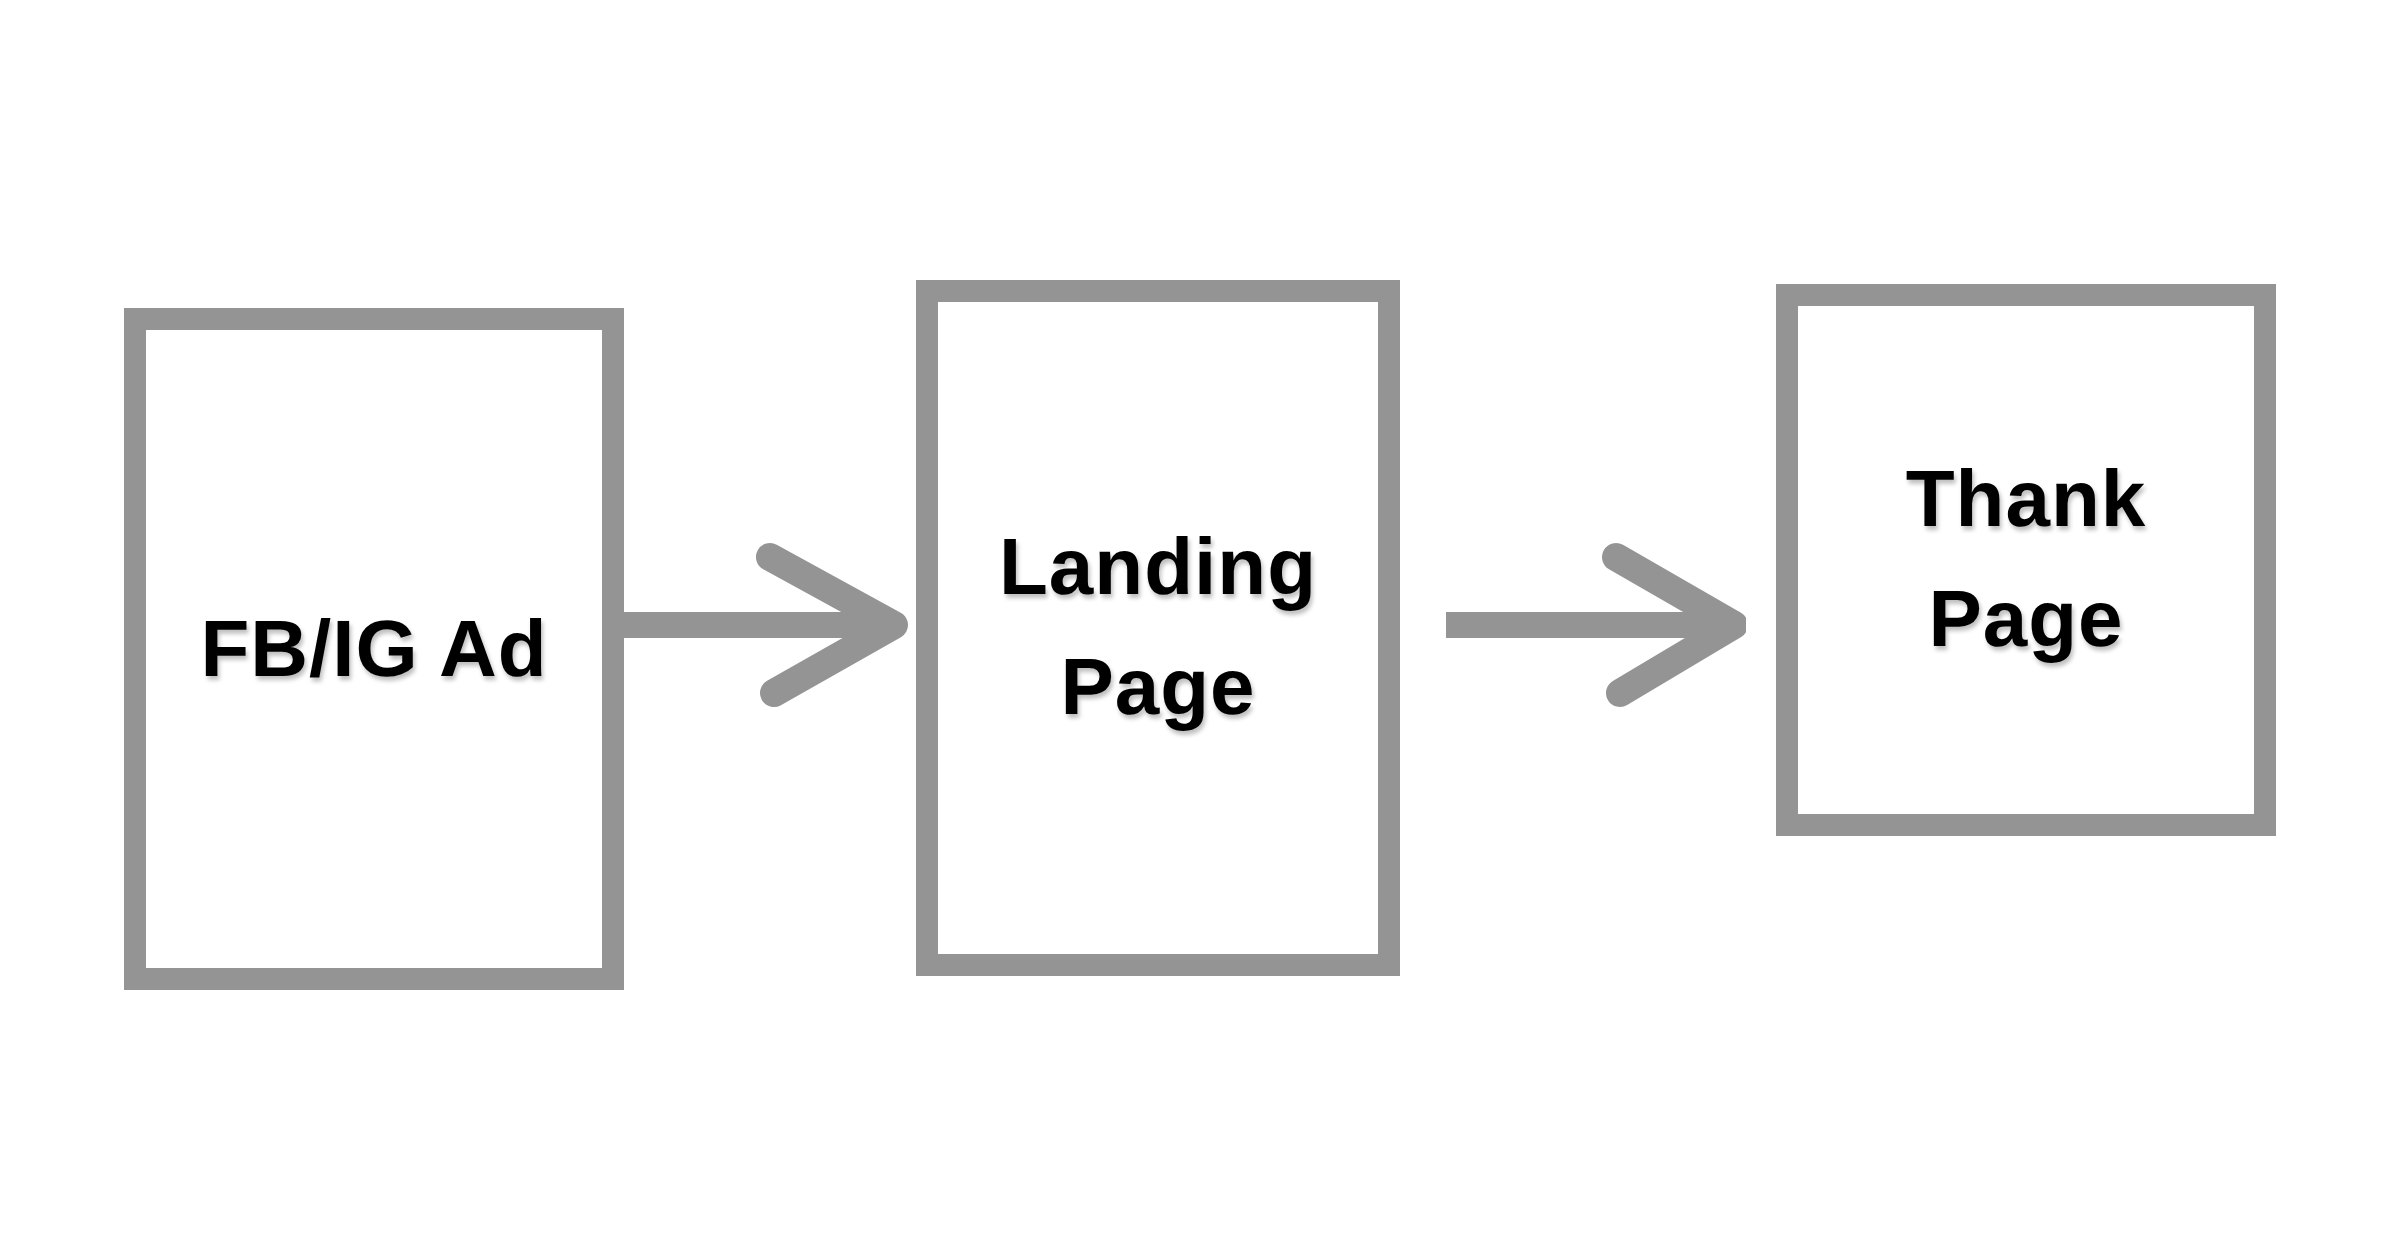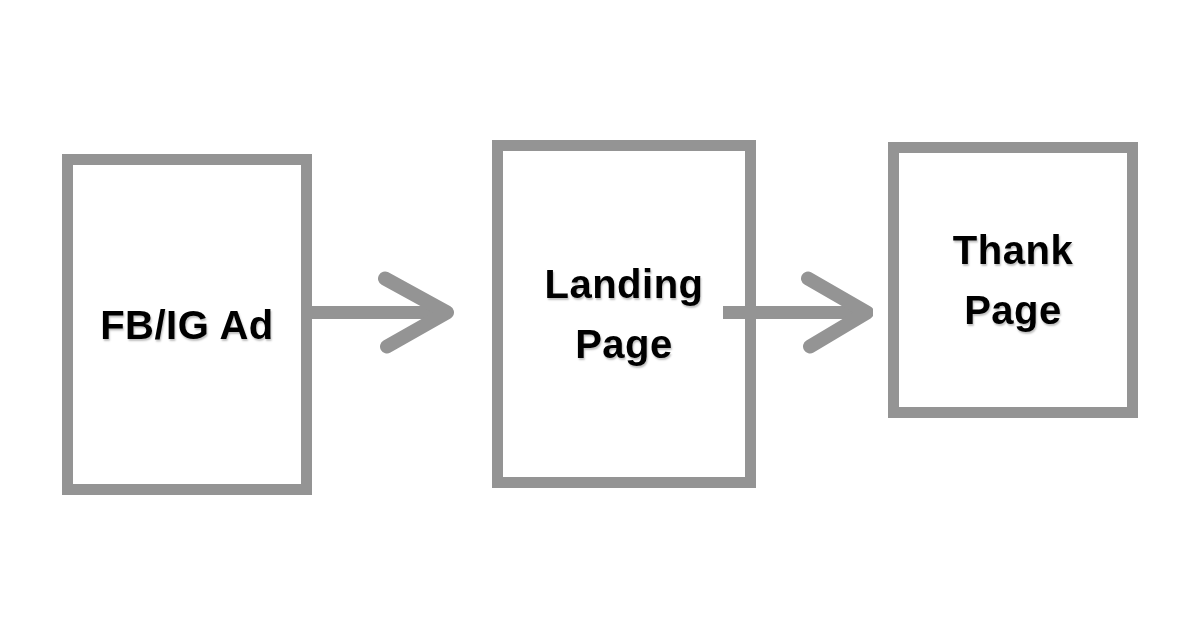--- a/index.html
+++ b/index.html
@@ -27,21 +27,21 @@
   .box-label {
     font-size: 40px;
     font-weight: 700;
     line-height: 60px;
     color: var(--text-color, #000000);
     text-align: center;
     text-shadow: 1px 2px 2px rgba(0, 0, 0, 0.25);
     letter-spacing: 0.5px;
   }
   .box1 { left: 62px;  top: 154px; width: 250px; height: 341px; }
-  .box2 { left: 492px; top: 140px; width: 264px; height: 348px; }
+  .box2 { left: 458px; top: 140px; width: 242px; height: 348px; }
   .box3 { left: 888px; top: 142px; width: 250px; height: 276px; }
   .flow-arrow {
     position: absolute;
     top: 270px;
     display: block;
   }
   .arrow1 { left: 311px; }
   .arrow2 { left: 723px; }
   .flow-arrow .shaft {
     stroke: var(--line-color, #949494);

